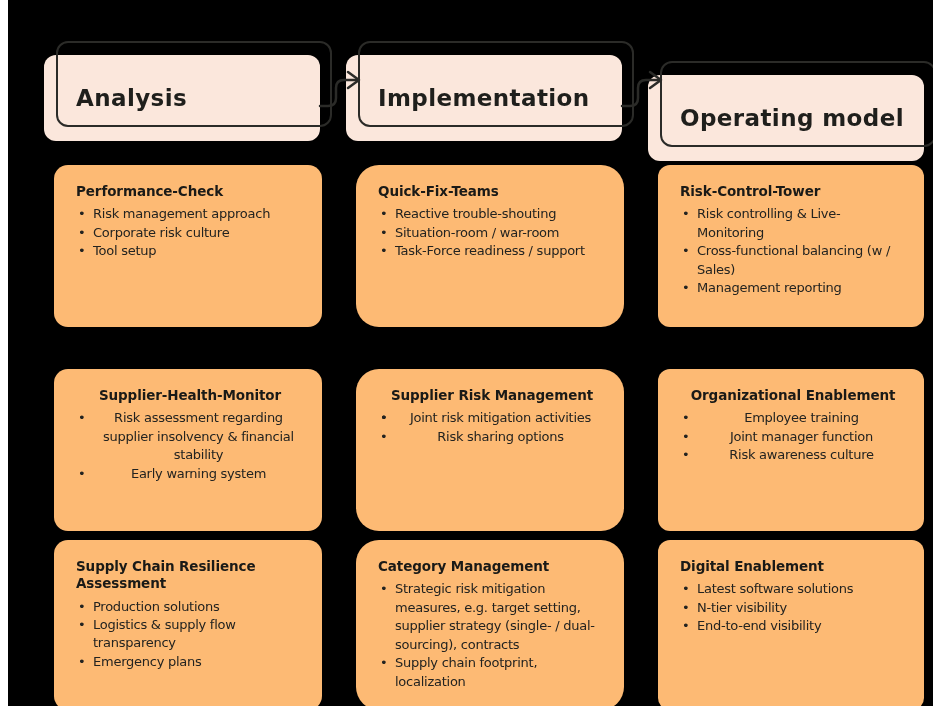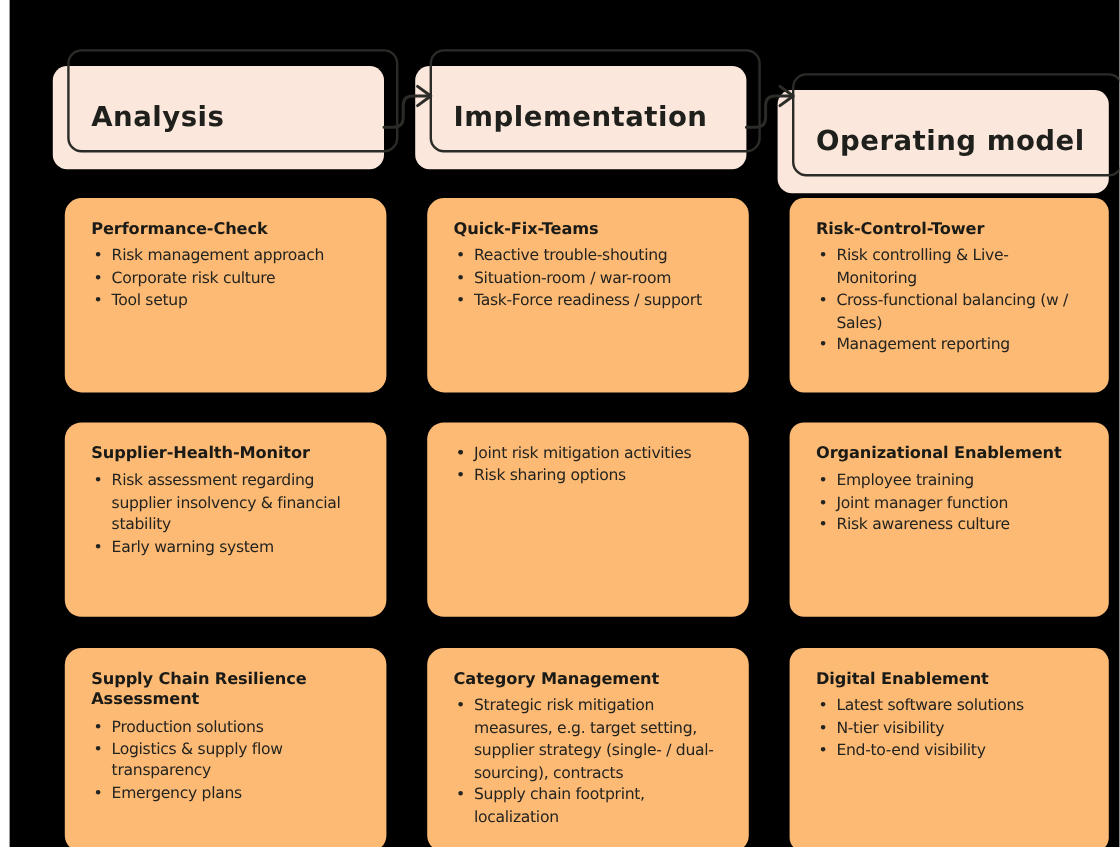--- a/index.html
+++ b/index.html
@@ -105,25 +105,25 @@
   .card {
     position: absolute;
     width: 268px;
     background: #fdba74;
     border-radius: 14px;
     box-sizing: border-box;
     padding: 18px 18px 32px 22px;
     overflow: hidden;
   }
   .card.col0 { left: 46px; }
-  .card.col1 { left: 348px; }
+  .card.col1 { left: 348px; border-radius: 23px; }
   .card.col2 { left: 650px; width: 266px; border-radius: 12px; }
 
   .card.row0 { top: 165px; height: 162px; }
-  .card.row1 { top: 352px; height: 162px; }
+  .card.row1 { top: 369px; height: 162px; text-align: center; }
   .card.row2 { top: 540px; height: 170px; }
 
   .card-title {
     color: #1a1a17;
     font-family: "DejaVu Sans", sans-serif;
     font-size: 13.5px;
     font-weight: bold;
     line-height: 1.28;
     margin: 0 0 5px 0;
     letter-spacing: -0.1px;
@@ -219,20 +219,21 @@
     <div class="card col1 row0">
       <div class="card-title">Quick-Fix-Teams</div>
       <ul class="card-list">
         <li><span class="bullet">•</span><span>Reactive trouble-shouting</span></li>
         <li><span class="bullet">•</span><span>Situation-room / war-room</span></li>
         <li><span class="bullet">•</span><span>Task-Force readiness / support</span></li>
       </ul>
     </div>
 
     <div class="card col1 row1">
+      <div class="card-title">Supplier Risk Management</div>
       <ul class="card-list">
         <li><span class="bullet">•</span></li>
         <li><span class="bullet">•</span><span>Joint risk mitigation activities</span></li>
         <li><span class="bullet">•</span><span>Risk sharing options</span></li>
       </ul>
     </div>
 
     <div class="card col1 row2">
       <div class="card-title">Category Management</div>
       <ul class="card-list">

